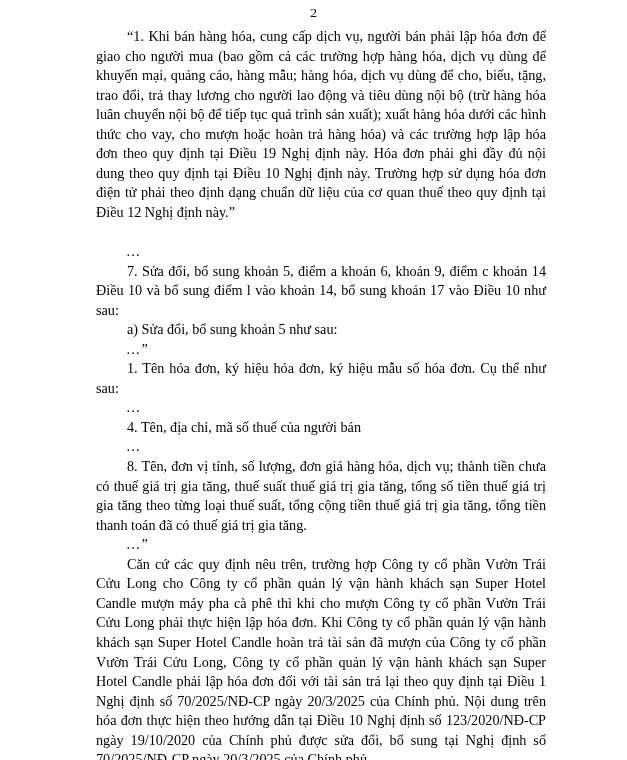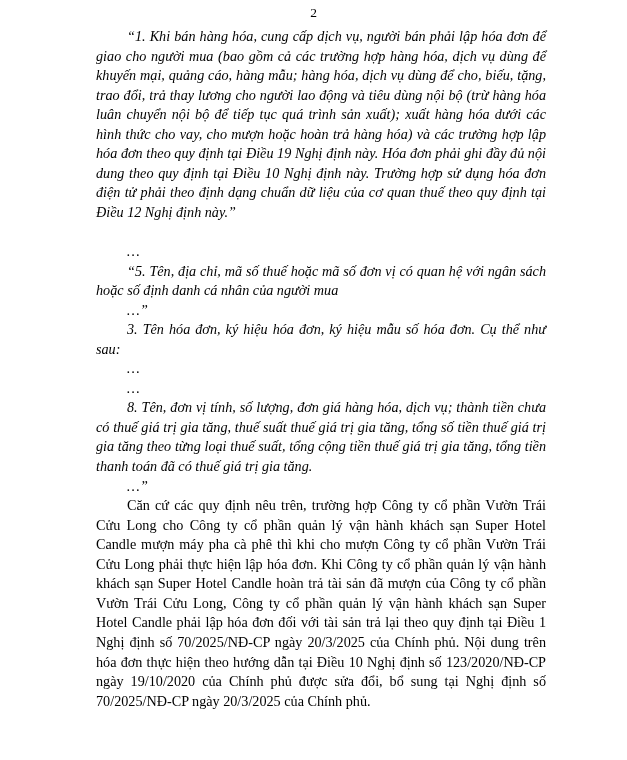--- a/index.html
+++ b/index.html
@@ -45,21 +45,20 @@
     font-size: 14.2px;
     line-height: 19.55px;
     text-align: justify;
     text-justify: inter-word;
     text-indent: 31px;
     hyphens: none;
   }
 
   
   .para.italic {
-    font-style: italic;
   }
 
   
   .para.upright {
     font-style: normal;
   }
 
   
   .gap {
     height: 19.55px;
@@ -84,32 +83,34 @@
   <div class="page-number">2</div>
 
   <div class="doc-body">
 
     <p class="para italic">“1. Khi bán hàng hóa, cung cấp dịch vụ, người bán phải lập hóa đơn để giao cho người mua (bao gồm cả các trường hợp hàng hóa, dịch vụ dùng để khuyến mại, quảng cáo, hàng mẫu; hàng hóa, dịch vụ dùng để cho, biếu, tặng, trao đổi, trả thay lương cho người lao động và tiêu dùng nội bộ (trừ hàng hóa luân chuyển nội bộ để tiếp tục quá trình sản xuất); xuất hàng hóa dưới các hình thức cho vay, cho mượn hoặc hoàn trả hàng hóa) và các trường hợp lập hóa đơn theo quy định tại Điều 19 Nghị định này. Hóa đơn phải ghi đầy đủ nội dung theo quy định tại Điều 10 Nghị định này. Trường hợp sử dụng hóa đơn điện tử phải theo định dạng chuẩn dữ liệu của cơ quan thuế theo quy định tại Điều 12 Nghị định này.”</p>
 
     <div class="gap"></div>
 
     <p class="ellipsis-line">…</p>
 
+    <p class="para italic">7. Sửa đổi, bổ sung khoản 5, điểm a khoản 6, khoản 9, điểm c khoản 14 Điều 10 và bổ sung điểm l vào khoản 14, bổ sung khoản 17 vào Điều 10 như sau:</p>
 
+    <p class="para italic">a) Sửa đổi, bổ sung khoản 5 như sau:</p>
 
-    <p class="para italic">“5. Tên, địa chỉ, mã số thuế hoặc mã số đơn vị có quan hệ với ngân sách hoặc số định danh cá nhân của người mua</p>
 
     <p class="ellipsis-line">…”</p>
 
 
 
-    <p class="para italic">3. Tên hóa đơn, ký hiệu hóa đơn, ký hiệu mẫu số hóa đơn. Cụ thể như sau:</p>
+    <p class="para italic">1. Tên hóa đơn, ký hiệu hóa đơn, ký hiệu mẫu số hóa đơn. Cụ thể như sau:</p>
 
     <p class="ellipsis-line">…</p>
 
+    <p class="para italic">4. Tên, địa chỉ, mã số thuế của người bán</p>
 
     <p class="ellipsis-line">…</p>
 
     <p class="para italic">8. Tên, đơn vị tính, số lượng, đơn giá hàng hóa, dịch vụ; thành tiền chưa có thuế giá trị gia tăng, thuế suất thuế giá trị gia tăng, tổng số tiền thuế giá trị gia tăng theo từng loại thuế suất, tổng cộng tiền thuế giá trị gia tăng, tổng tiền thanh toán đã có thuế giá trị gia tăng.</p>
 
     <p class="ellipsis-line">…”</p>
 
     <p class="para upright">Căn cứ các quy định nêu trên, trường hợp Công ty cổ phần Vườn Trái Cửu Long cho Công ty cổ phần quản lý vận hành khách sạn Super Hotel Candle mượn máy pha cà phê thì khi cho mượn Công ty cổ phần Vườn Trái Cửu Long phải thực hiện lập hóa đơn. Khi Công ty cổ phần quản lý vận hành khách sạn Super Hotel Candle hoàn trả tài sản đã mượn của Công ty cổ phần Vườn Trái Cửu Long, Công ty cổ phần quản lý vận hành khách sạn Super Hotel Candle phải lập hóa đơn đối với tài sản trả lại theo quy định tại Điều 1 Nghị định số 70/2025/NĐ-CP ngày 20/3/2025 của Chính phủ. Nội dung trên hóa đơn thực hiện theo hướng dẫn tại Điều 10 Nghị định số 123/2020/NĐ-CP ngày 19/10/2020 của Chính phủ được sửa đổi, bổ sung tại Nghị định số 70/2025/NĐ-CP ngày 20/3/2025 của Chính phủ.</p>
 
   </div>

